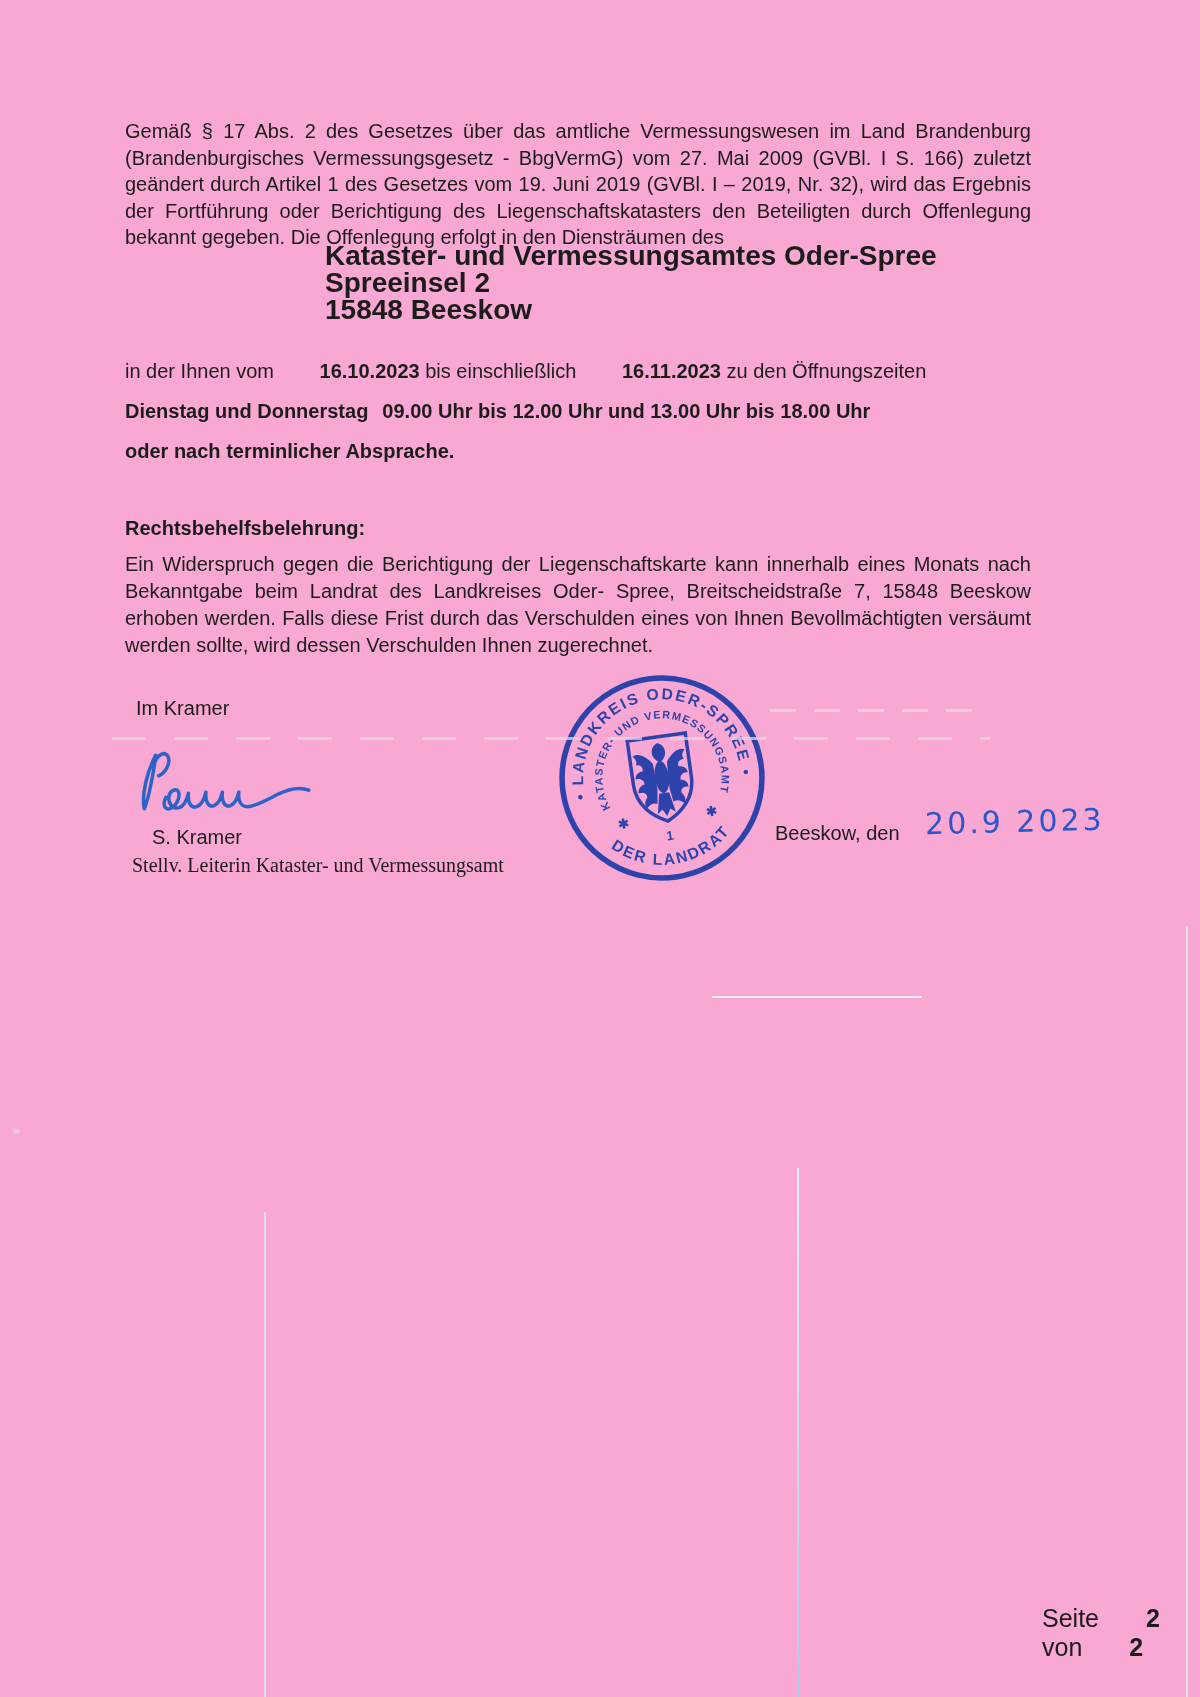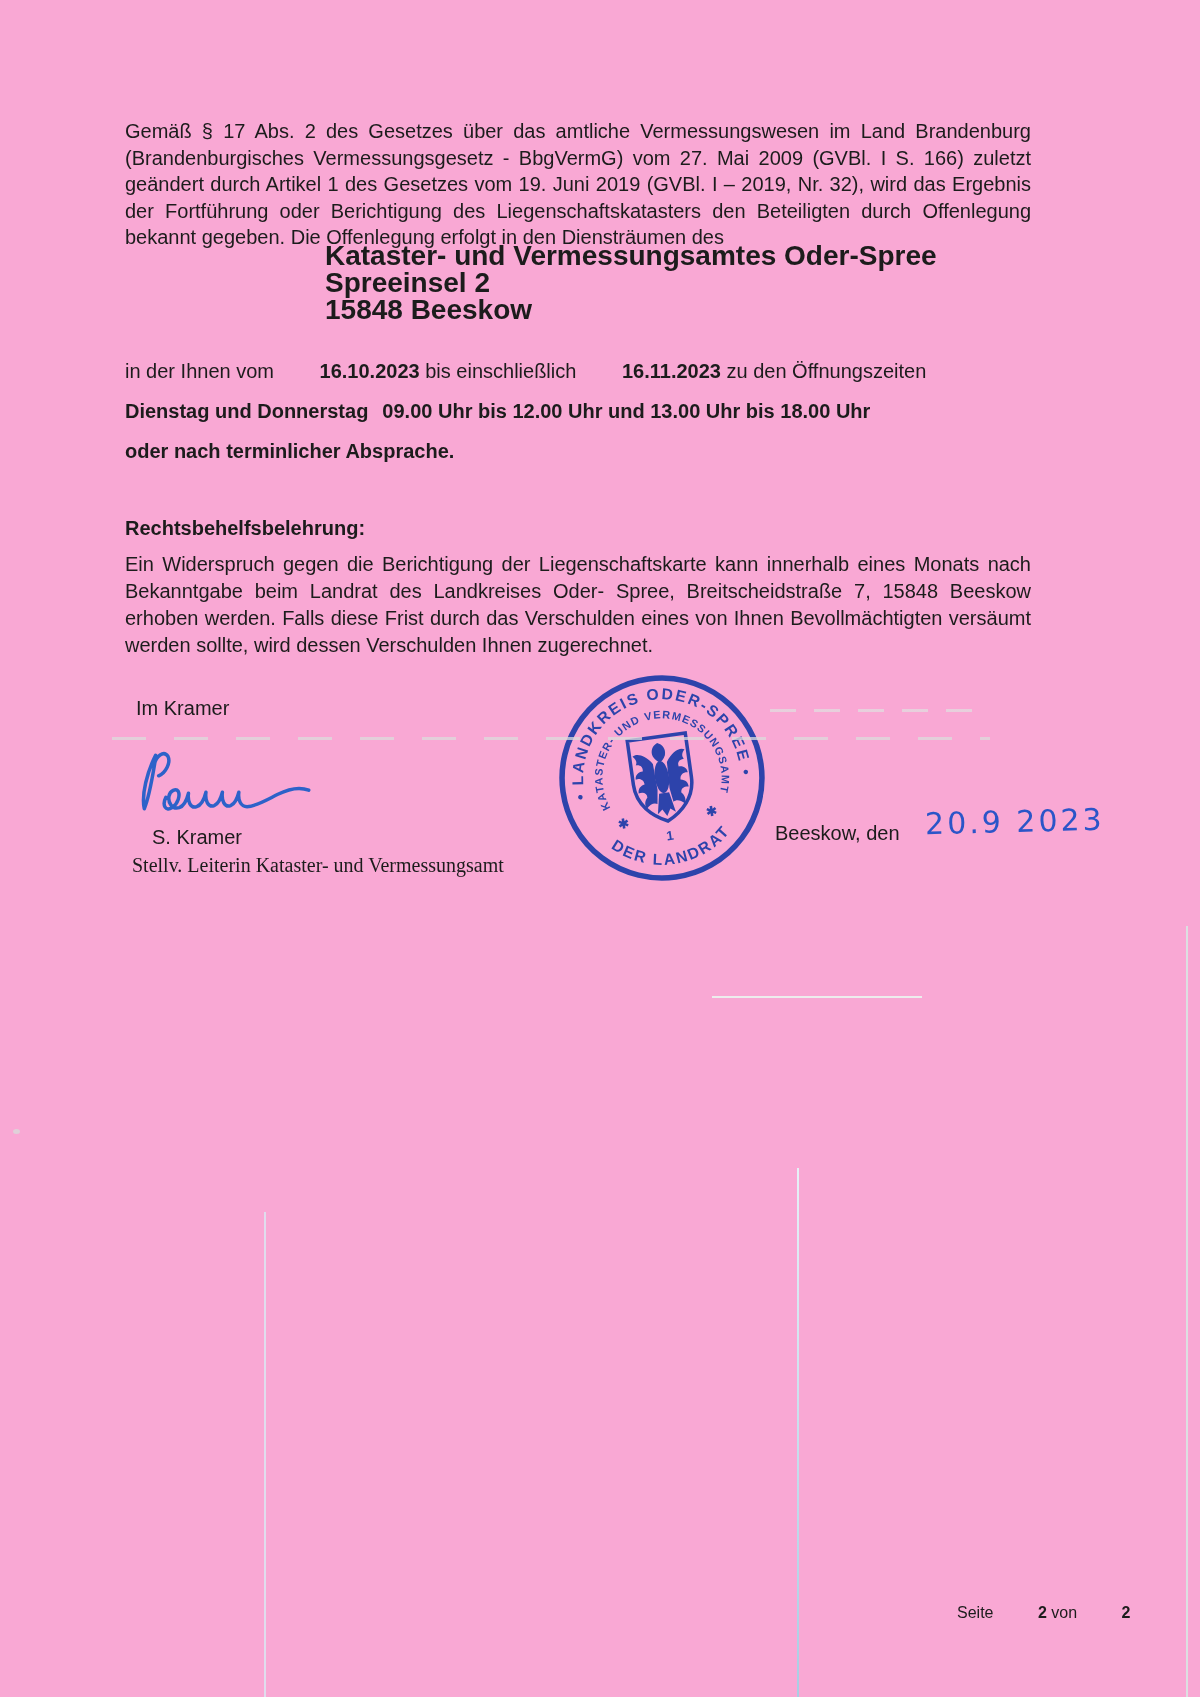--- a/index.html
+++ b/index.html
@@ -24,21 +24,21 @@
   .sig-svg { left:134px; top:748px; }
   .sig-name { left:136px; top:824px;margin-left:16px; }
   .sig-title { left:132px; top:852px;font-family:Liberation Serif, serif; }
   .stamp-svg { left:556px; top:672px; opacity:.93; }
   .dateline-label { left:775px; top:820px; }
   .handwritten-date {
     left:925px; top:804px; font-family:"DejaVu Sans", sans-serif;
     font-size:30px; color:#2b55c8; letter-spacing:3px;
     transform:rotate(-1.5deg); white-space:nowrap;
   }
-  .footer { left:957px; top:1604px; font-size:16px; }
+  .footer { left:1042px; top:1604px; font-size:25px; }
   
   .streak-1 { left:112px; top:737px; width:878px; height:3px; opacity:.75;
     background:repeating-linear-gradient(90deg,#dcdcdc 0 34px, rgba(220,220,220,0) 34px 62px); }
   .streak-2 { left:770px; top:709px; width:212px; height:3px; opacity:.7;
     background:repeating-linear-gradient(90deg,#e0e0e0 0 26px, rgba(224,224,224,0) 26px 44px); }
   .streak-3 { left:712px; top:996px; width:210px; height:2px; background:#ededed; }
   .vline-1 { left:797px; top:1168px; width:2px; height:529px;
     background:linear-gradient(#e6f1f7,#a9cde4); }
   .vline-2 { left:264px; top:1212px; width:2px; height:485px; background:#d9e8f2; opacity:.8; }
   .vline-3 { left:1186px; top:926px; width:2px; height:771px; background:#dcdfe1; }

